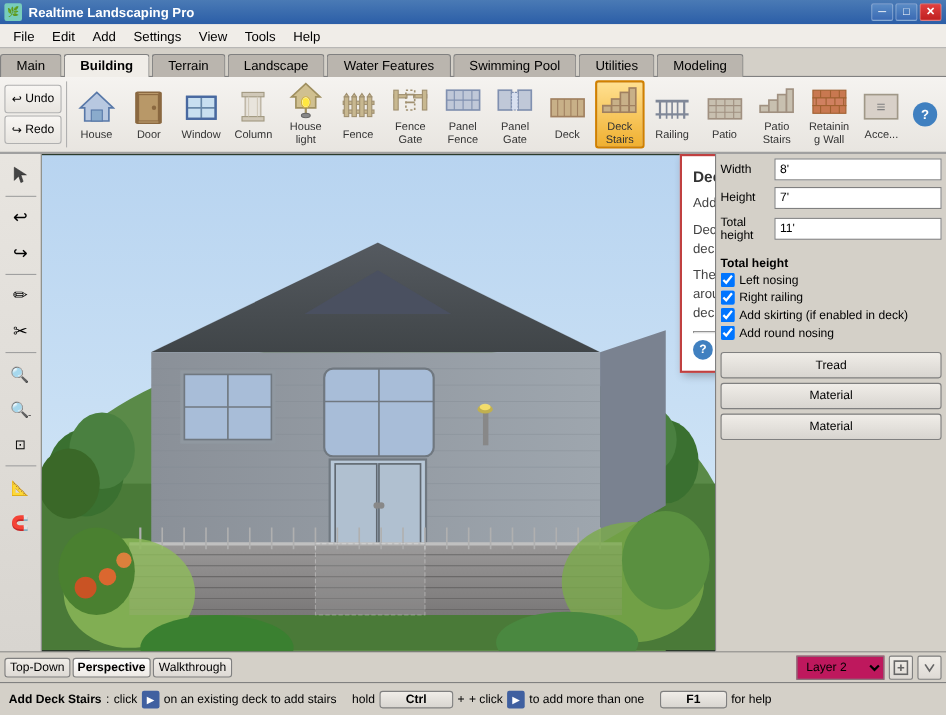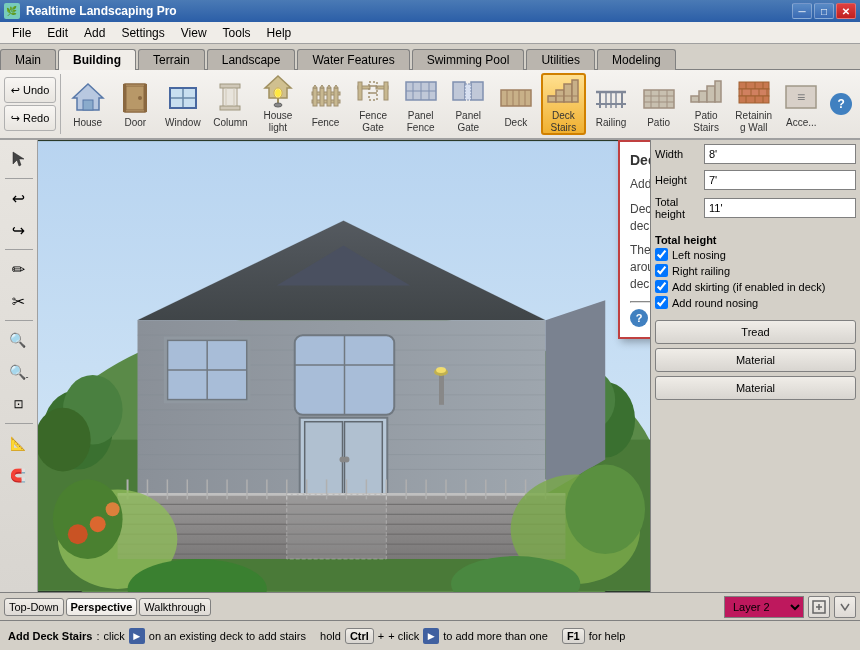--- a/index.html
+++ b/index.html
@@ -154,21 +154,21 @@
     
     #statusbar {
       display: flex; align-items: center; background: #d4d0c8;
       height: 30px; border-top: 1px solid #808080; padding: 0 8px;
       font-size: 11px; gap: 4px;
     }
     .status-action { font-weight: bold; color: #000; }
     .status-key {
       display: inline-flex; align-items: center; justify-content: center;
       background: linear-gradient(to bottom, #f0ede8, #d8d5d0);
-      border: 1px solid #808080; border-radius: 3px; padding: 1px 4px;
+      border: 1px solid #808080; border-radius: 3px; padding: 1px 23px;
       font-size: 11px; font-weight: bold;
     }
     .status-arrow {
       display: inline-block; width: 16px; height: 16px;
       background: #4060a0; border-radius: 2px;
       color: white; font-size: 9px; display: inline-flex; align-items: center; justify-content: center;
     }
 
     
     #scene-canvas { width: 100%; height: 100%; }

